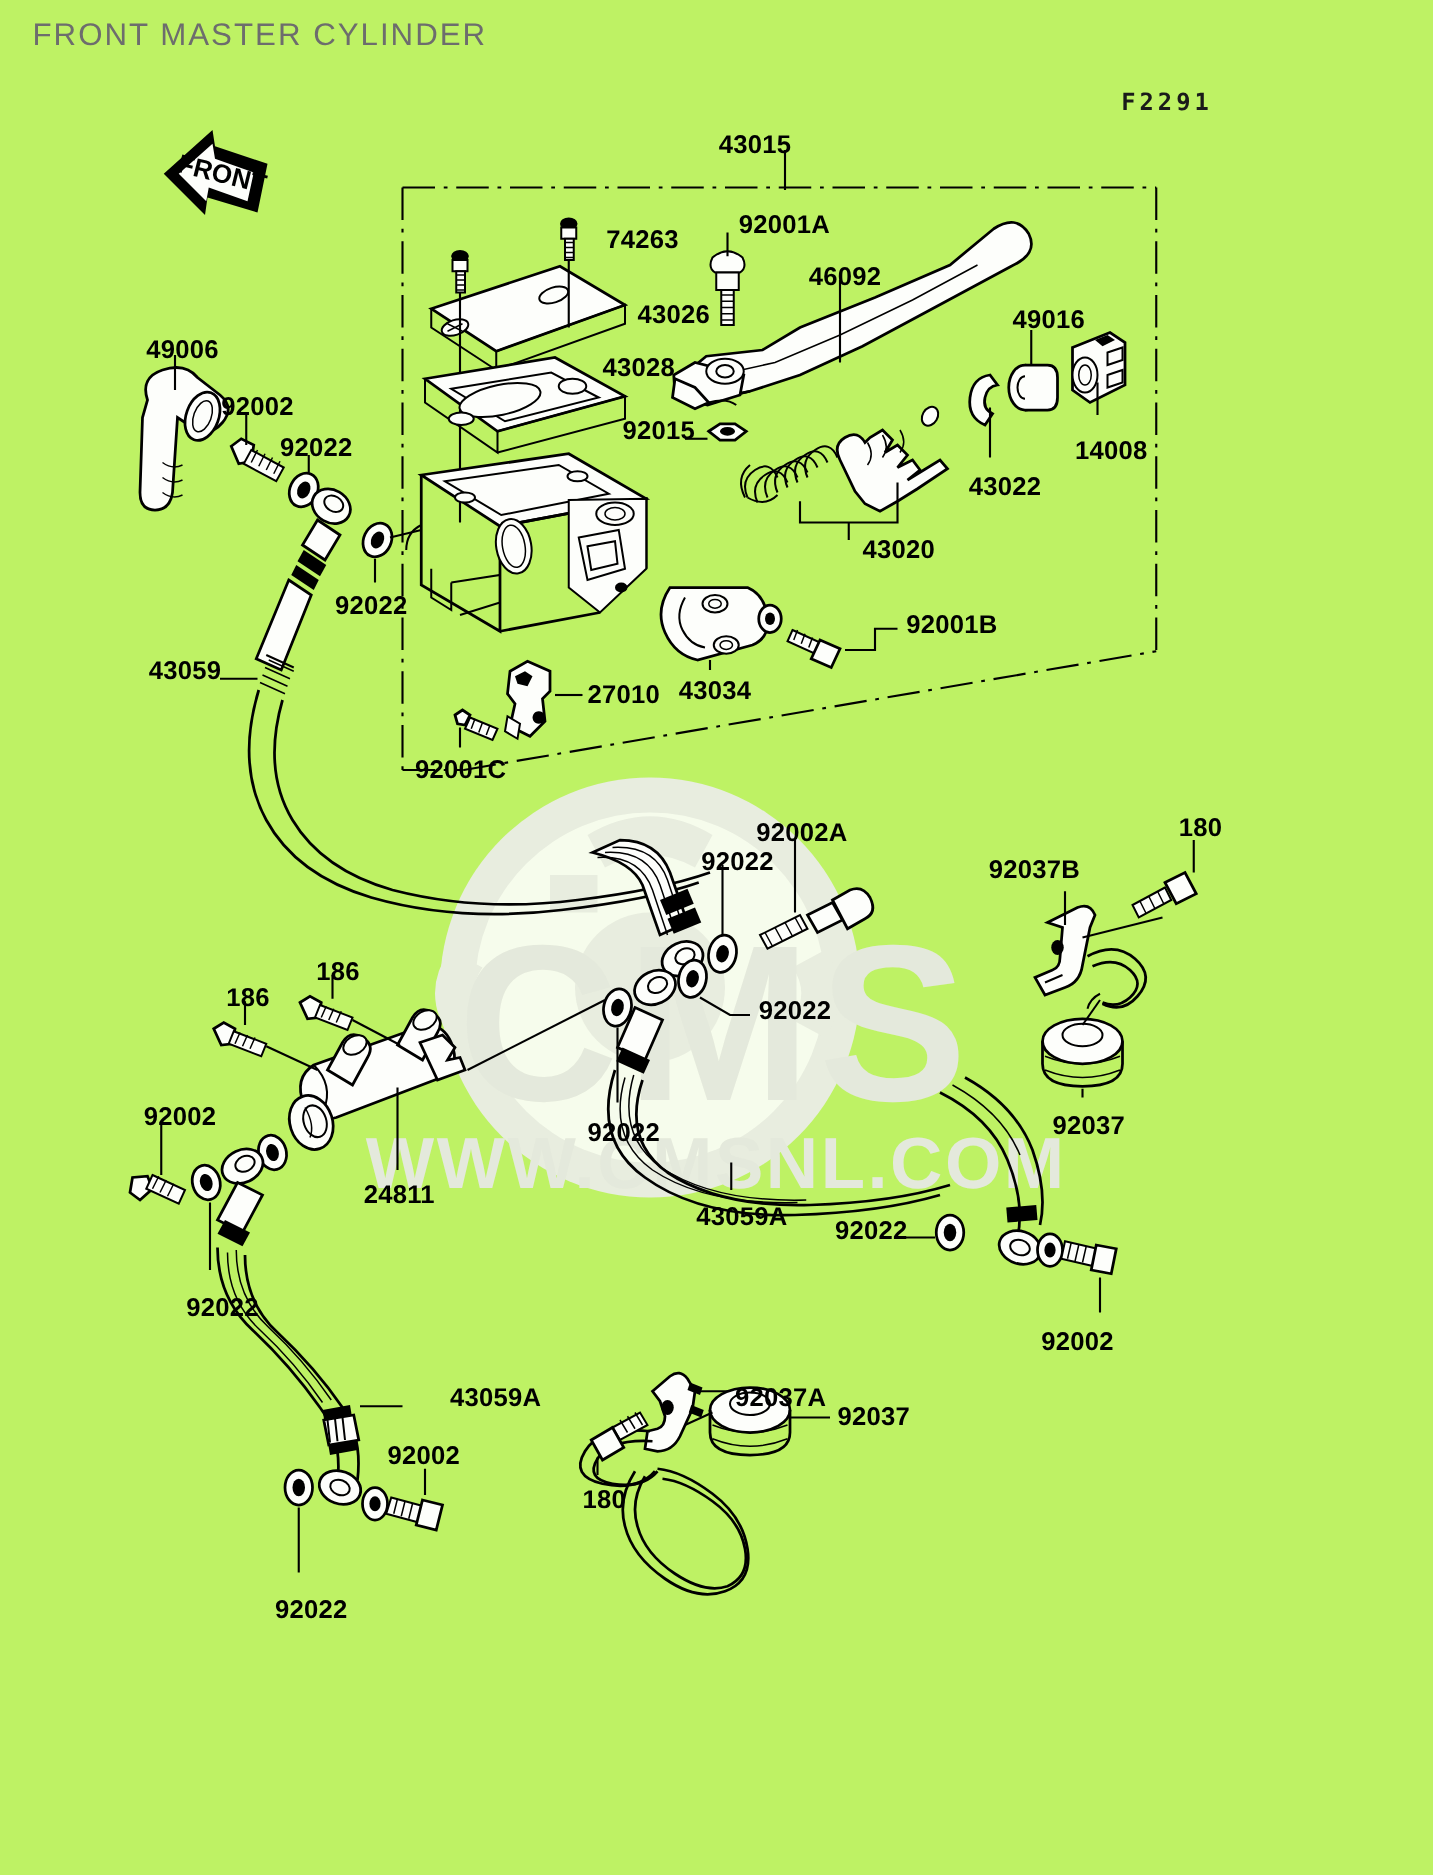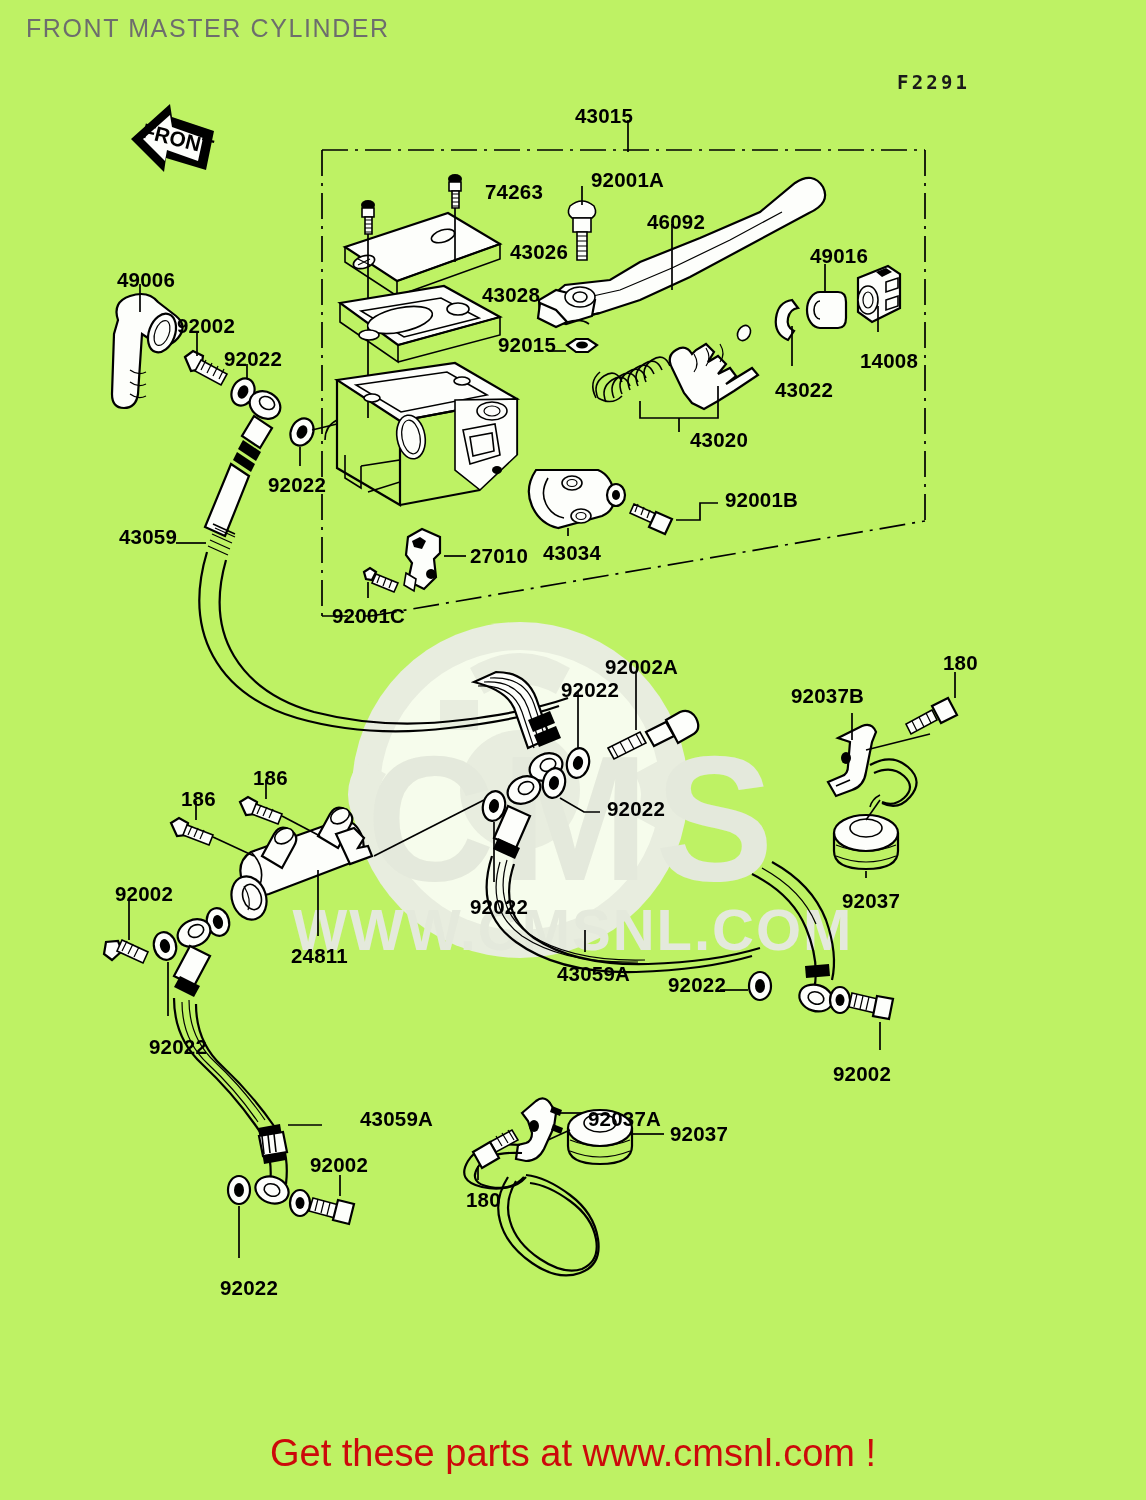--- a/index.html
+++ b/index.html
@@ -613,15 +613,14 @@
     <div class="pn" style="left:668px;top:985px;transform:translateY(-50%);">92022</div>
     <div class="pn" style="left:833px;top:1062px;">92002</div>
     <div class="pn" style="left:360px;top:1119px;transform:translateY(-50%);">43059A</div>
     <div class="pn" style="left:310px;top:1153px;">92002</div>
     <div class="pn" style="left:220px;top:1276px;">92022</div>
     <div class="pn" style="left:588px;top:1119px;transform:translateY(-50%);">92037A</div>
     <div class="pn" style="left:670px;top:1134px;transform:translateY(-50%);">92037</div>
     <div class="pn" style="left:466px;top:1188px;">180</div>
   </div>
 
-  <div id="bottom-caption">Get these parts at www.cmsnl.com !</div>
 
 </div>
 
 </body></html>

